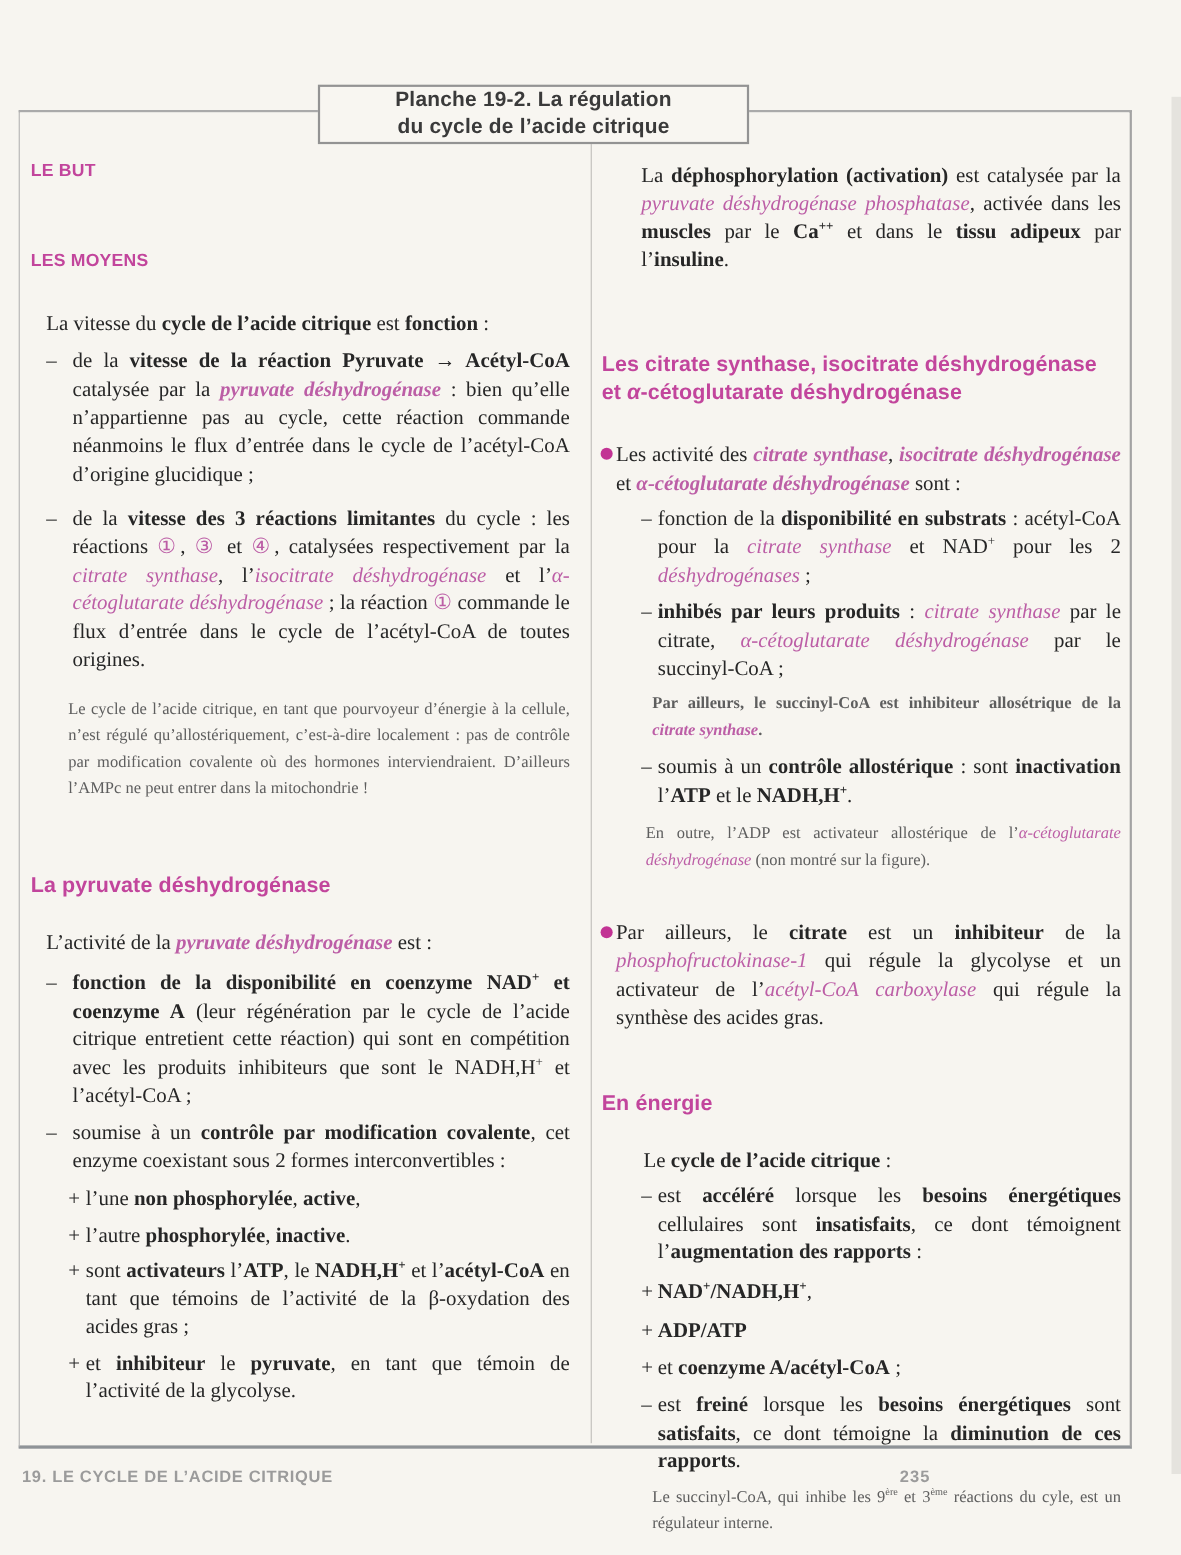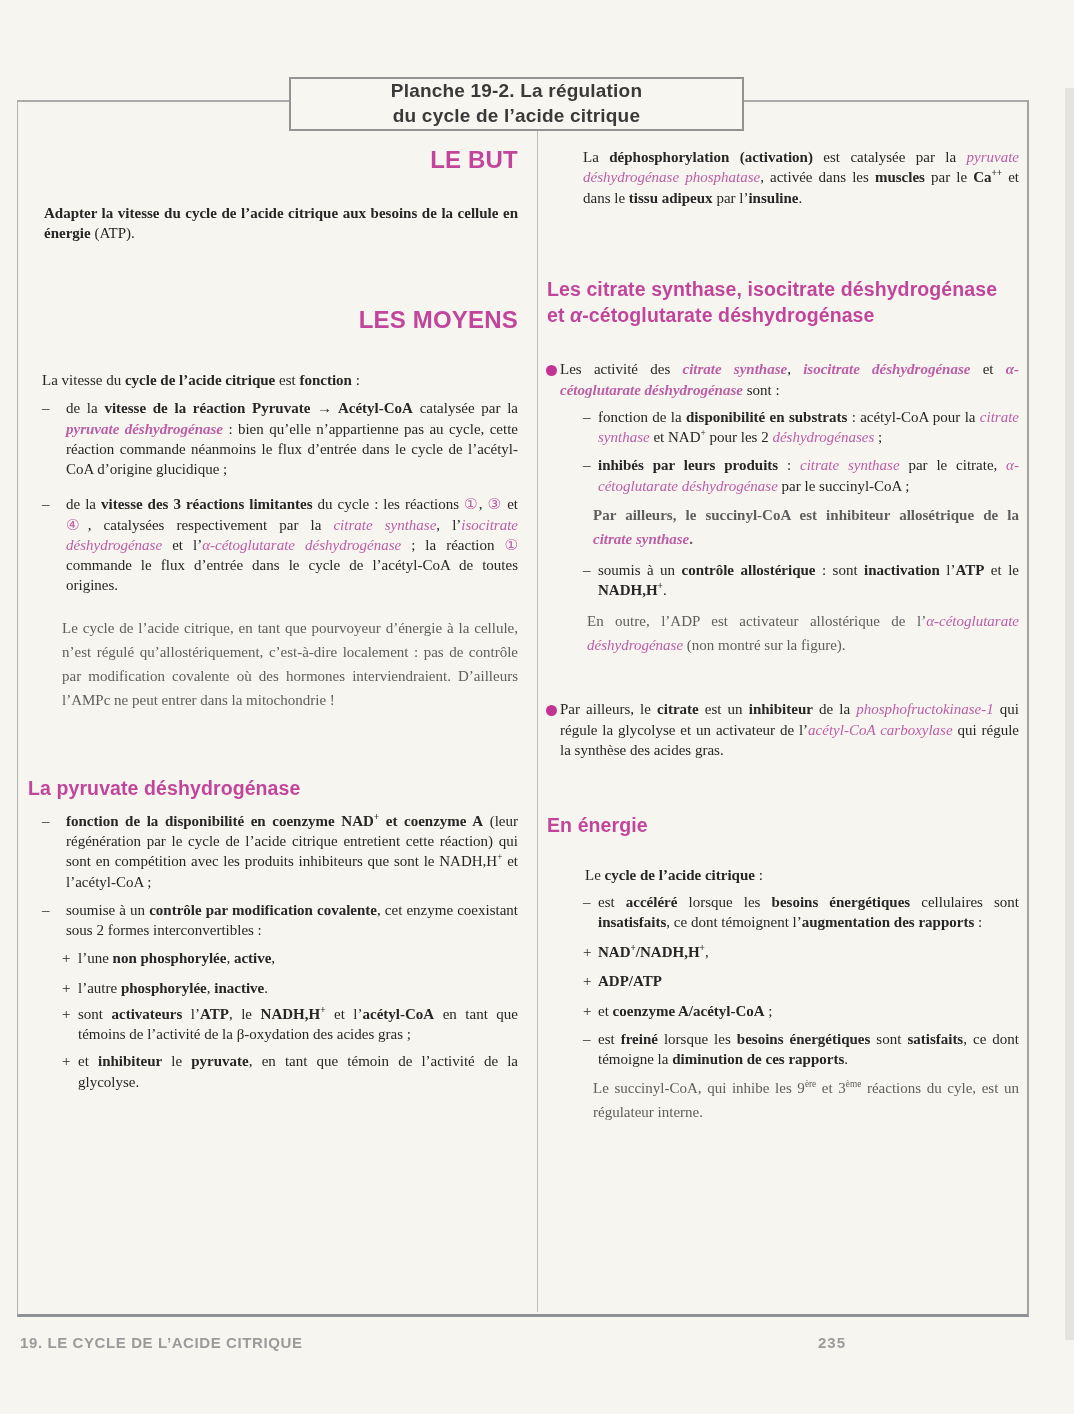--- a/index.html
+++ b/index.html
@@ -28,37 +28,37 @@
     border-left:1px solid #b3b3b3;
     border-right:2px solid #a3a3a3;
     border-bottom:3px solid #8f9397;
     background:transparent;
   }
   .divider{
     position:absolute;left:537px;top:100px;width:1px;height:1212px;
     background:#bfbdba;
   }
   .titlebox{
-    position:absolute;left:289px;top:77px;width:455px;height:54px;
+    position:absolute;left:289px;top:77px;width:392px;height:54px;
     background:#f8f6f1;border:2px solid #939393;
     box-sizing:border-box;
     display:flex;flex-direction:column;justify-content:center;
     text-align:center;
     font-family:"Liberation Sans","DejaVu Sans",sans-serif;
     font-weight:bold;font-size:19px;line-height:1.3;color:#3a3a3a;
     letter-spacing:0.2px;
   }
   .col{position:absolute;top:100px;}
   .col-left{left:28px;width:490px;}
   .col-right{left:547px;width:472px;}
-  .blk{margin:0;text-align:justify;font-size:15px;line-height:1.35;}
+  .blk{margin:0;text-align:justify;font-size:19px;line-height:1.35;}
   .h1{
     font-family:"Liberation Sans","DejaVu Sans",sans-serif;
-    font-size:24px;font-weight:bold;color:var(--accent-pink);
-    text-align:right;line-height:1.2;letter-spacing:0.2px;
+    font-size:16px;font-weight:bold;color:var(--accent-pink);
+    text-align:left;line-height:1.2;letter-spacing:0.2px;
   }
   .h2{
     font-family:"Liberation Sans","DejaVu Sans",sans-serif;
     font-size:19.5px;font-weight:bold;color:var(--accent-pink);
     text-align:left;line-height:1.35;letter-spacing:0.1px;
   }
   .note{font-size:15px;line-height:1.6;color:var(--note-gray);}
   .dash{position:relative;}
   .col-left .dash{padding-left:24px;}
   .col-right .dash{padding-left:15px;}
@@ -91,27 +91,27 @@
 <div class="frame"></div>
 <div class="divider"></div>
 
 <div class="titlebox">
   <div>Planche 19-2. La régulation</div>
   <div>du cycle de l’acide citrique</div>
 </div>
 
 <div class="col col-left" id="col-left">
     <div class="blk h1" style="margin-top: 46px; margin-left: 0px;"><span>LE BUT</span></div>
-    <div class="blk para" style="margin-top: 28px; margin-left: 16px;"><span class="b">Adapter la vitesse du cycle de l’acide citrique aux besoins de la cellule en énergie </span><span>(ATP).</span></div>
     <div class="blk h1" style="margin-top: 63px; margin-left: 0px;"><span>LES MOYENS</span></div>
     <div class="blk para" style="margin-top: 35px; margin-left: 14px;"><span>La vitesse du </span><span class="b">cycle de l’acide citrique</span><span> est </span><span class="b">fonction</span><span> :</span></div>
     <div class="blk dash" style="margin-top: 8px; margin-left: 14px;"><span class="marker">–</span><span>de la </span><span class="b">vitesse de la réaction Pyruvate → Acétyl-CoA</span><span> catalysée par la </span><span class="b i pk">pyruvate déshydrogénase</span><span> : bien qu’elle n’appartienne pas au cycle, cette réaction commande néanmoins le flux d’entrée dans le cycle de l’acétyl-CoA d’origine glucidique ;</span></div>
     <div class="blk dash" style="margin-top: 15px; margin-left: 14px;"><span class="marker">–</span><span>de la </span><span class="b">vitesse des 3 réactions limitantes</span><span> du cycle : les réactions </span><span class="pk">①</span><span>, </span><span class="pk">③</span><span> et </span><span class="pk">④</span><span>, catalysées respectivement par la </span><span class="i pk">citrate synthase</span><span>, l’</span><span class="i pk">isocitrate déshydrogénase</span><span> et l’</span><span class="i pk">α-cétoglutarate déshydrogénase</span><span> ; la réaction </span><span class="pk">①</span><span> commande le flux d’entrée dans le cycle de l’acétyl-CoA de toutes origines.</span></div>
     <div class="blk note" style="margin-top: 20px; margin-left: 34px;"><span>Le cycle de l’acide citrique, en tant que pourvoyeur d’énergie à la cellule, n’est régulé qu’allostériquement, c’est-à-dire localement : pas de contrôle par modification covalente où des hormones interviendraient. D’ailleurs l’AMPc ne peut entrer dans la mitochondrie !</span></div>
     <div class="blk h2" style="margin-top: 63px; margin-left: 0px;"><span>La pyruvate déshydrogénase</span></div>
+    <div class="blk para" style="margin-top: 27px; margin-left: 14px;"><span>L’activité de la </span><span class="b i pk">pyruvate déshydrogénase</span><span> est :</span></div>
     <div class="blk dash" style="margin-top: 10px; margin-left: 14px;"><span class="marker">–</span><span class="b">fonction de la disponibilité en coenzyme NAD</span><sup class="b">+</sup><span class="b"> et coenzyme A</span><span> (leur régénération par le cycle de l’acide citrique entretient cette réaction) qui sont en compétition avec les produits inhibiteurs que sont le NADH,H</span><sup>+</sup><span> et l’acétyl-CoA ;</span></div>
     <div class="blk dash" style="margin-top: 8px; margin-left: 14px;"><span class="marker">–</span><span>soumise à un </span><span class="b">contrôle par modification covalente</span><span>, cet enzyme coexistant sous 2 formes interconvertibles :</span></div>
     <div class="blk plus" style="margin-top: 8px; margin-left: 34px;"><span class="marker">+</span><span>l’une </span><span class="b">non phosphorylée</span><span>, </span><span class="b">active</span><span>,</span></div>
     <div class="blk plus" style="margin-top: 9px; margin-left: 34px;"><span class="marker">+</span><span>l’autre </span><span class="b">phosphorylée</span><span>, </span><span class="b">inactive</span><span>.</span></div>
     <div class="blk plus" style="margin-top: 6px; margin-left: 34px;"><span class="marker">+</span><span>sont </span><span class="b">activateurs</span><span> l’</span><span class="b">ATP</span><span>, le </span><span class="b">NADH,H</span><sup class="b">+</sup><span> et l’</span><span class="b">acétyl-CoA</span><span> en tant que témoins de l’activité de la β-oxydation des acides gras ;</span></div>
     <div class="blk plus" style="margin-top: 7px; margin-left: 34px;"><span class="marker">+</span><span>et </span><span class="b">inhibiteur</span><span> le </span><span class="b">pyruvate</span><span>, en tant que témoin de l’activité de la glycolyse.</span></div>
   </div>
 <div class="col col-right" id="col-right">
     <div class="blk para" style="margin-top: 47px; margin-left: 36px;"><span>La </span><span class="b">déphosphorylation (activation)</span><span> est catalysée par la </span><span class="i pk">pyruvate déshydrogénase phosphatase</span><span>, activée dans les </span><span class="b">muscles</span><span> par le </span><span class="b">Ca</span><sup class="b">++</sup><span> et dans le </span><span class="b">tissu adipeux</span><span> par l’</span><span class="b">insuline</span><span>.</span></div>
     <div class="blk h2" style="margin-top: 68px; margin-left: 0px;"><span>Les citrate synthase, isocitrate déshydrogénase et </span><span class="i">α</span><span>-cétoglutarate déshydrogénase</span></div>

